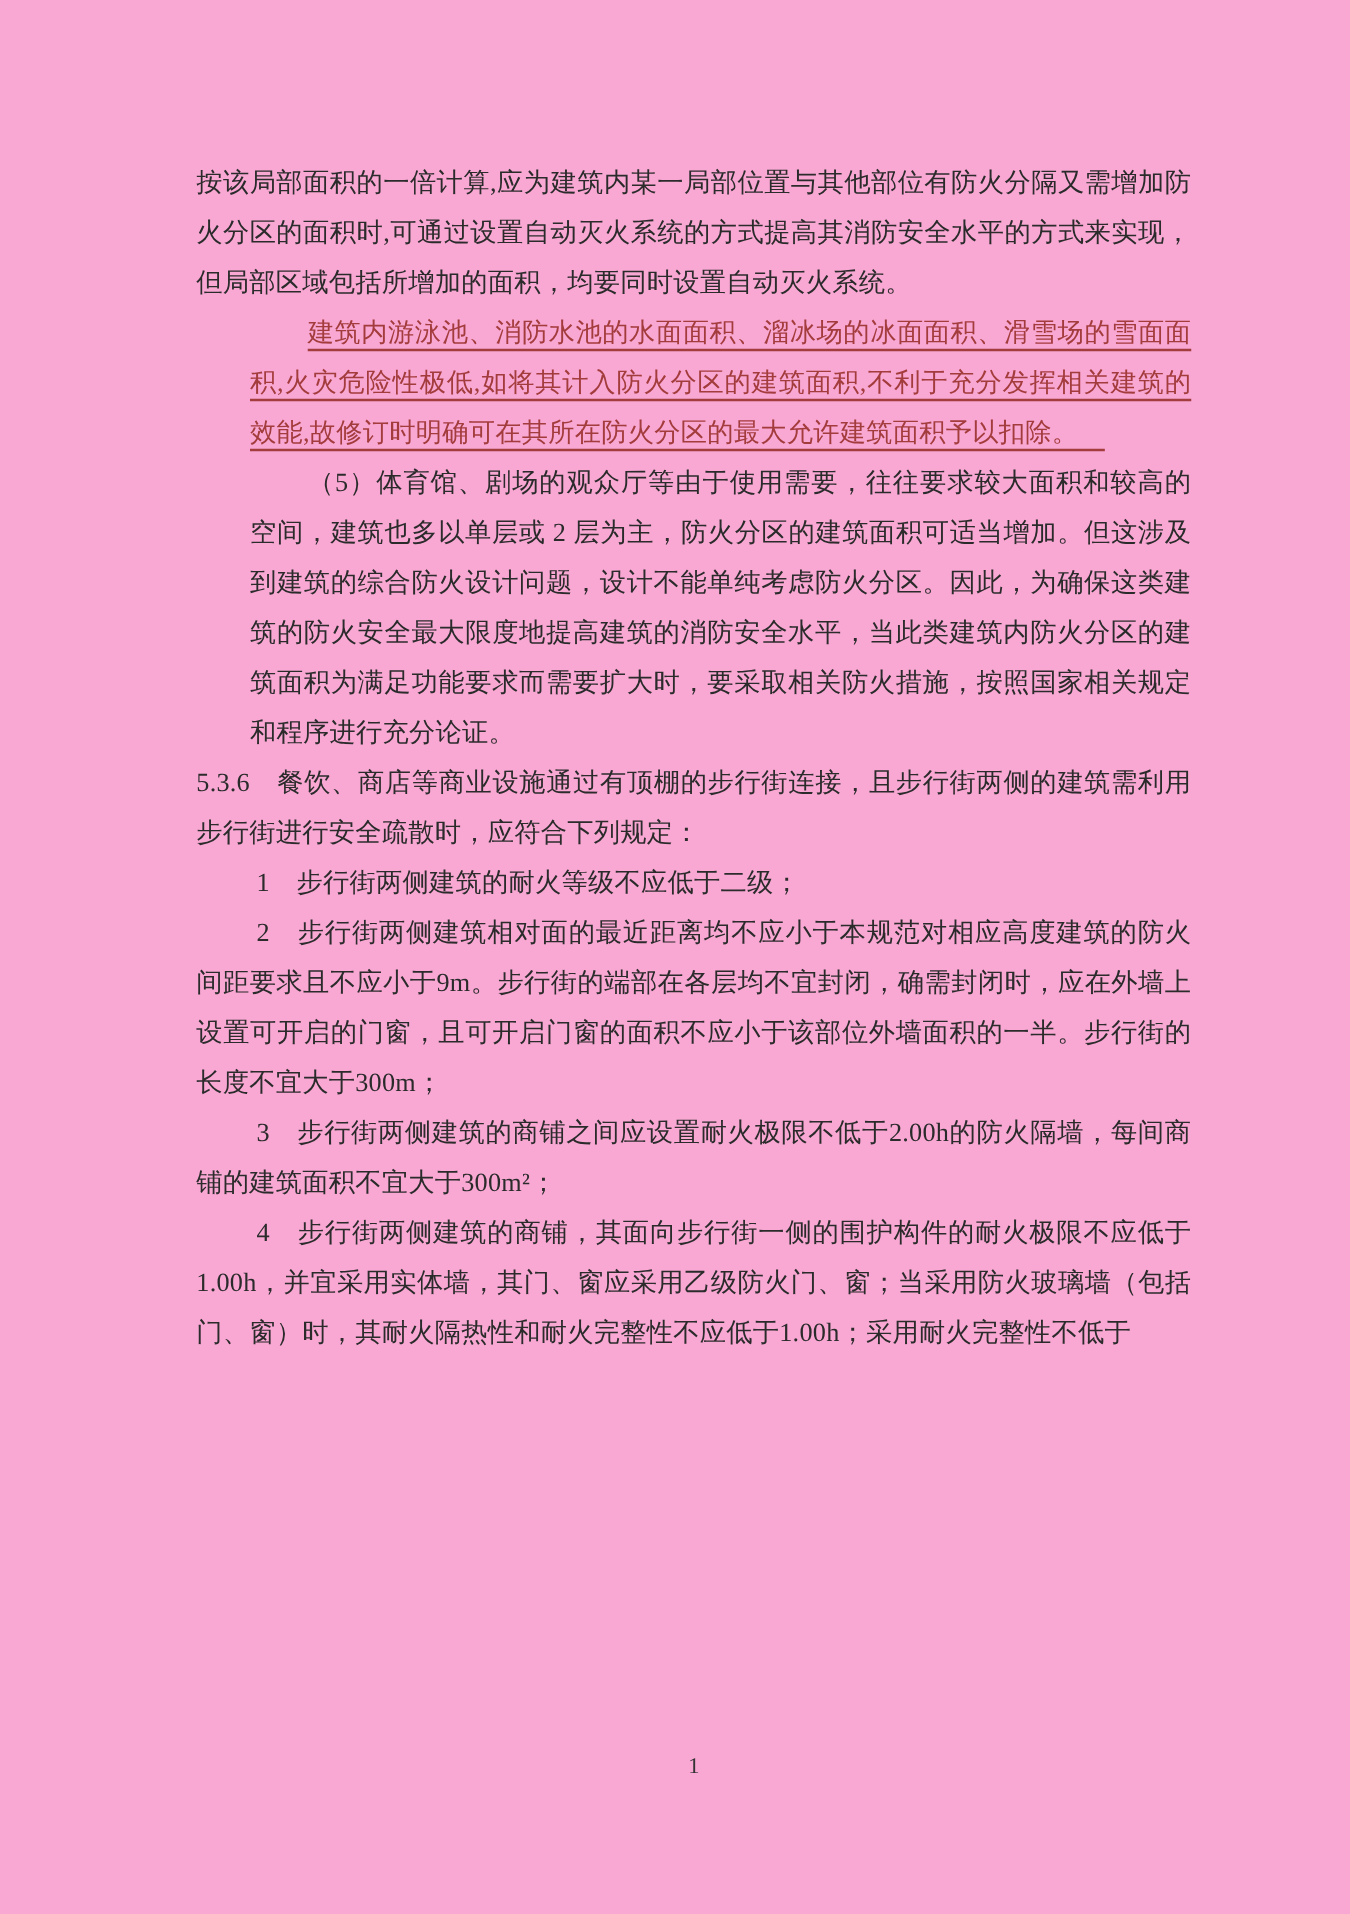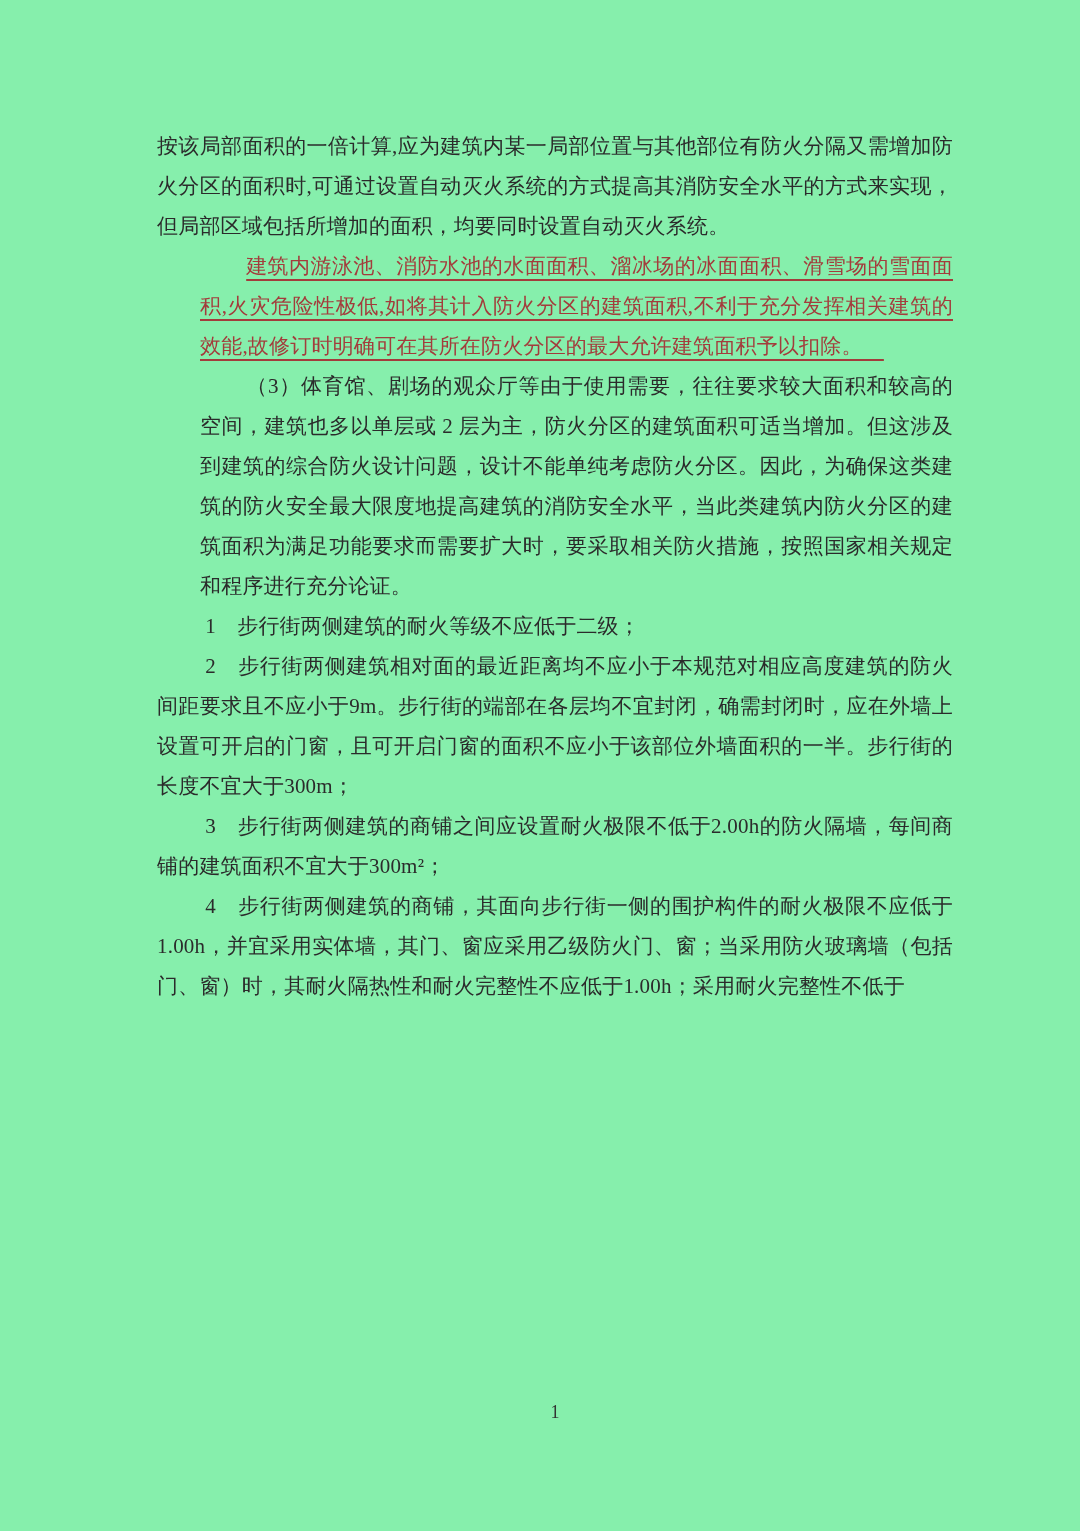--- a/index.html
+++ b/index.html
@@ -4,21 +4,21 @@
 <style>
   html, body {
     margin: 0;
     padding: 0;
     background: #e8e8e8;
   }
   .page {
     position: relative;
     width: 1080px;
     height: 1531px;
-    background: #86efac;
+    background: #f9a8d4;
     overflow: hidden;
     font-family: "Liberation Serif", "DejaVu Serif", serif;
   }
   .content {
     position: absolute;
     left: 157px;
     top: 126px;
     width: 796px;
     color: #2b2b2b;
     font-size: 21px;
@@ -55,20 +55,21 @@
     color: #333333;
   }
 </style>
 </head>
 <body>
 
 <div class="page">
   <div class="content">
     <p class="para">按该局部面积的一倍计算,应为建筑内某一局部位置与其他部位有防火分隔又需增加防火分区的面积时,可通过设置自动灭火系统的方式提高其消防安全水平的方式来实现，但局部区域包括所增加的面积，均要同时设置自动灭火系统。</p>
     <p class="para indent revision">建筑内游泳池、消防水池的水面面积、溜冰场的冰面面积、滑雪场的雪面面积,火灾危险性极低,如将其计入防火分区的建筑面积,不利于充分发挥相关建筑的效能,故修订时明确可在其所在防火分区的最大允许建筑面积予以扣除。　</p>
-    <p class="para indent">（3）体育馆、剧场的观众厅等由于使用需要，往往要求较大面积和较高的空间，建筑也多以单层或 2 层为主，防火分区的建筑面积可适当增加。但这涉及到建筑的综合防火设计问题，设计不能单纯考虑防火分区。因此，为确保这类建筑的防火安全最大限度地提高建筑的消防安全水平，当此类建筑内防火分区的建筑面积为满足功能要求而需要扩大时，要采取相关防火措施，按照国家相关规定和程序进行充分论证。</p>
+    <p class="para indent">（5）体育馆、剧场的观众厅等由于使用需要，往往要求较大面积和较高的空间，建筑也多以单层或 2 层为主，防火分区的建筑面积可适当增加。但这涉及到建筑的综合防火设计问题，设计不能单纯考虑防火分区。因此，为确保这类建筑的防火安全最大限度地提高建筑的消防安全水平，当此类建筑内防火分区的建筑面积为满足功能要求而需要扩大时，要采取相关防火措施，按照国家相关规定和程序进行充分论证。</p>
+    <p class="para">5.3.6　餐饮、商店等商业设施通过有顶棚的步行街连接，且步行街两侧的建筑需利用步行街进行安全疏散时，应符合下列规定：</p>
     <p class="para indent-list">1　步行街两侧建筑的耐火等级不应低于二级；</p>
     <p class="para indent-list">2　步行街两侧建筑相对面的最近距离均不应小于本规范对相应高度建筑的防火间距要求且不应小于9m。步行街的端部在各层均不宜封闭，确需封闭时，应在外墙上设置可开启的门窗，且可开启门窗的面积不应小于该部位外墙面积的一半。步行街的长度不宜大于300m；</p>
     <p class="para indent-list">3　步行街两侧建筑的商铺之间应设置耐火极限不低于2.00h的防火隔墙，每间商铺的建筑面积不宜大于300m²；</p>
     <p class="para indent-list">4　步行街两侧建筑的商铺，其面向步行街一侧的围护构件的耐火极限不应低于1.00h，并宜采用实体墙，其门、窗应采用乙级防火门、窗；当采用防火玻璃墙（包括门、窗）时，其耐火隔热性和耐火完整性不应低于1.00h；采用耐火完整性不低于</p>
   </div>
   <div class="footer">1</div>
 </div>
 
 </body></html>

